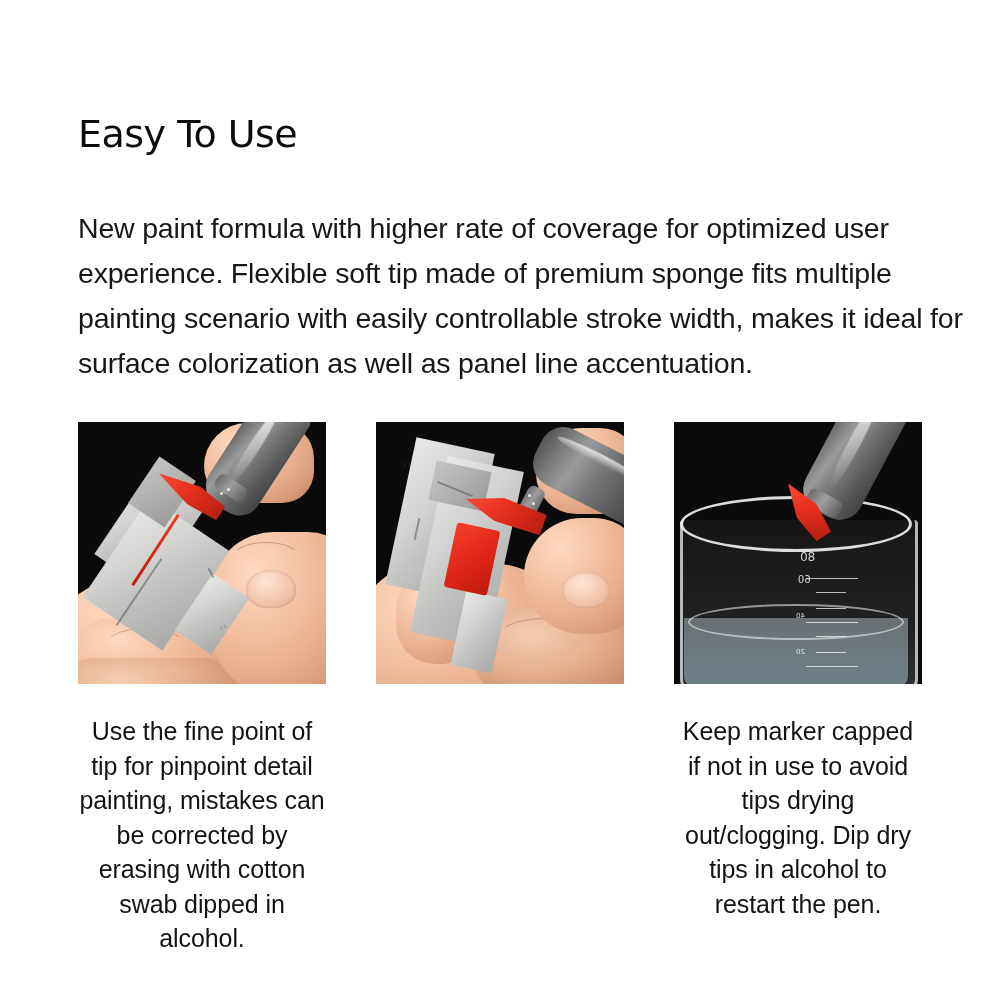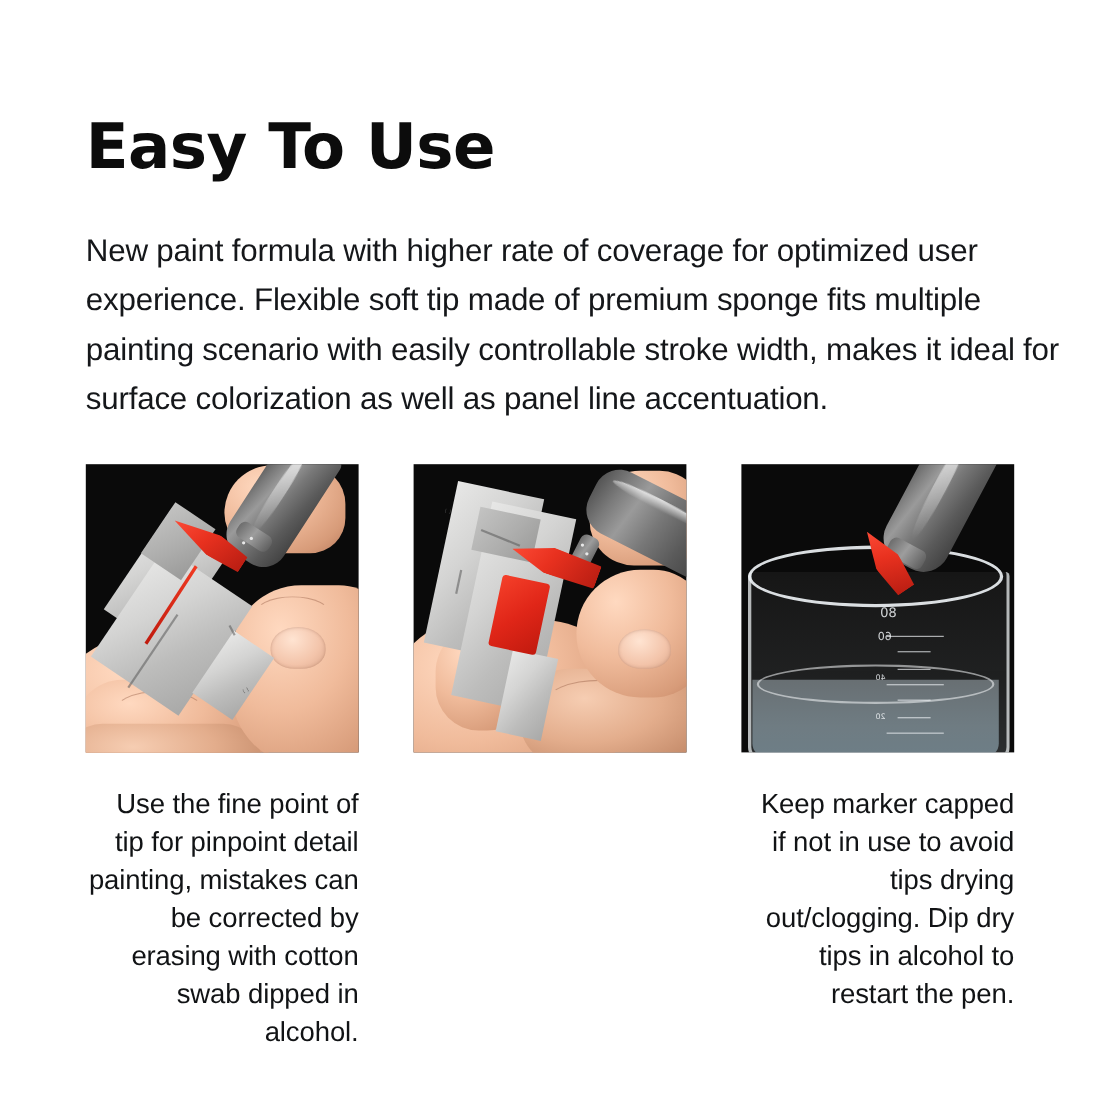--- a/index.html
+++ b/index.html
@@ -12,22 +12,22 @@
     position:relative;
   }
   .page{
     position:absolute;left:0;top:0;width:1000px;height:1000px;
     box-sizing:border-box;
     padding:0 78px;
   }
   
   .title{
     font-family:"DejaVu Sans", sans-serif;
-    font-weight:bold;
-    font-size:57px;
+    font-weight:normal;
+    font-size:38px;
     line-height:64px;
     letter-spacing:-0.5px;
     color:#0c0c0c;
     margin:0;
     padding-top:102px;
   }
   
   .intro{
     font-family:"Liberation Sans", sans-serif;
     font-size:28.5px;
@@ -168,21 +168,21 @@
     color:rgba(238,242,245,.85);
     font-family:"DejaVu Sans", sans-serif;
     transform:scaleX(-1);
   }
   
   .caption{
     font-family:"Liberation Sans", sans-serif;
     font-size:25px;
     line-height:34.5px;
     color:#111315;
-    text-align:right;
+    text-align:center;
     padding-top:30px;
     letter-spacing:-0.1px;
   }
 </style>
 </head>
 <body>
 
 <div class="page">
 
   <h1 class="title">Easy To Use</h1>

